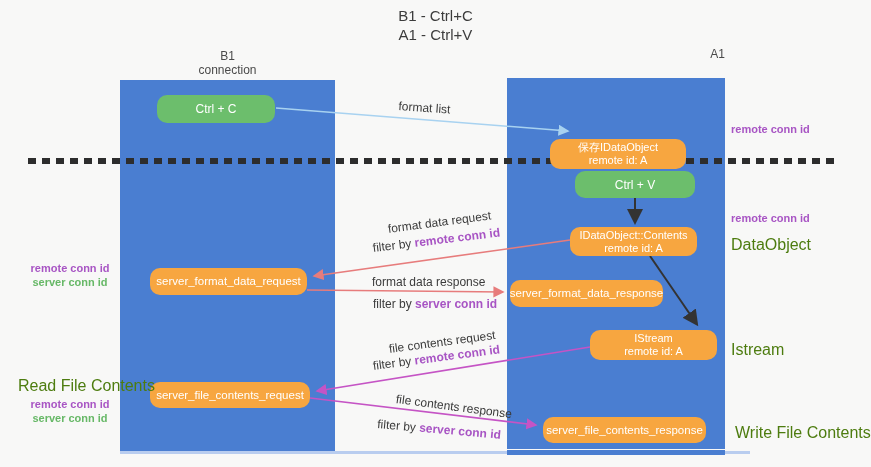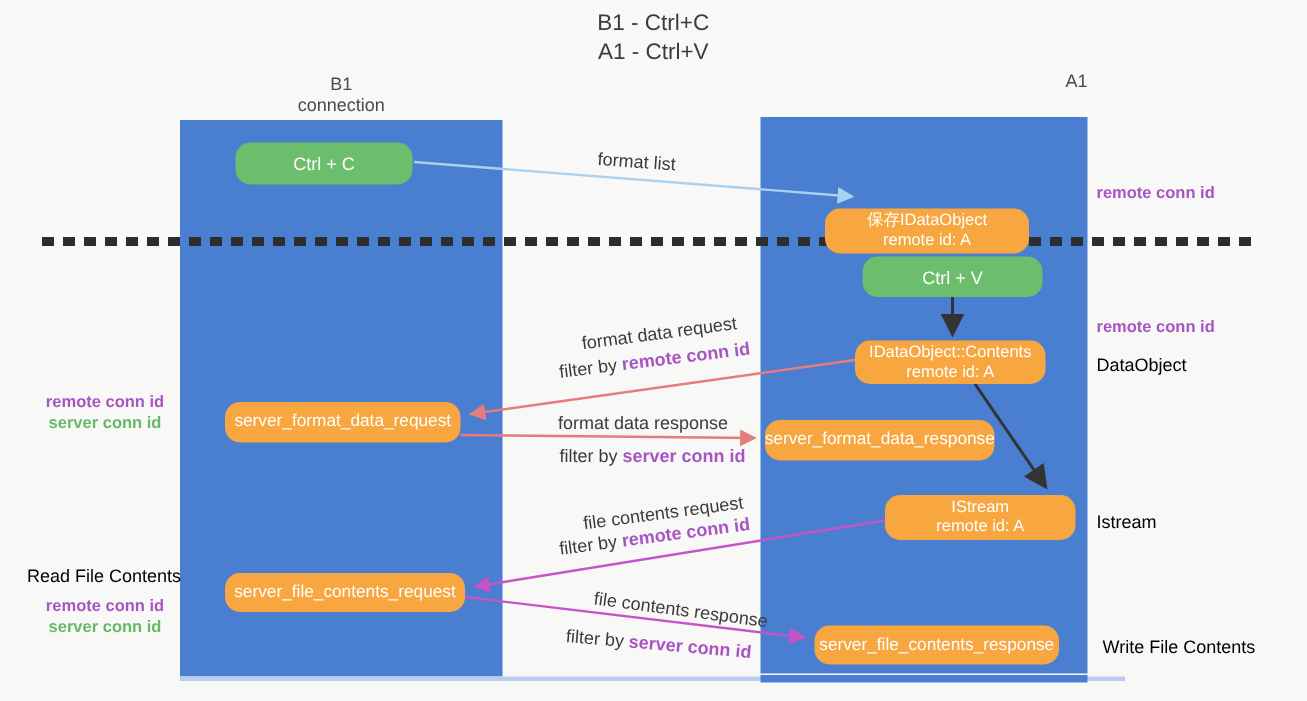--- a/index.html
+++ b/index.html
@@ -31,21 +31,21 @@
   #box-ctrl-v{left:575px;top:171px;width:120px;height:27px;}
   #box-getdata{left:570px;top:227px;width:127px;height:29px;}
   #box-sfd-req{left:150px;top:268px;width:157px;height:27px;font-size:11.5px;}
   #box-sfd-resp{left:510px;top:280px;width:153px;height:27px;font-size:11.5px;}
   #box-istream{left:590px;top:330px;width:127px;height:30px;}
   #box-sfc-req{left:150px;top:382px;width:160px;height:26px;font-size:11.5px;}
   #box-sfc-resp{left:543px;top:417px;width:163px;height:26px;font-size:11.5px;}
   svg.overlay{position:absolute;left:0;top:0;width:871px;height:467px;pointer-events:none;}
   .msg-label{font-size:12px;color:#3b3b3b;white-space:nowrap;transform-origin:0 0;}
   .conn-id{font-weight:bold;color:#a855c4;}
-  .side-label{font-size:12px;color:#000000;white-space:nowrap;}
+  .side-label{font-size:16px;color:#4d7c0f;white-space:nowrap;}
   .side-bold{font-size:11px;font-weight:bold;white-space:nowrap;line-height:14px;}
   .side-bold.purple{color:#a855c4;}
   .side-bold.green{color:#67b867;}
   .left-group{text-align:center;}
   #scroll-track{left:120px;top:451px;width:630px;height:3px;background:#b9cdef;}
   #scroll-thumb{left:507px;top:450px;width:218px;height:5px;background:#4a7ed1;}
 </style>
 </head>
 <body>
 

